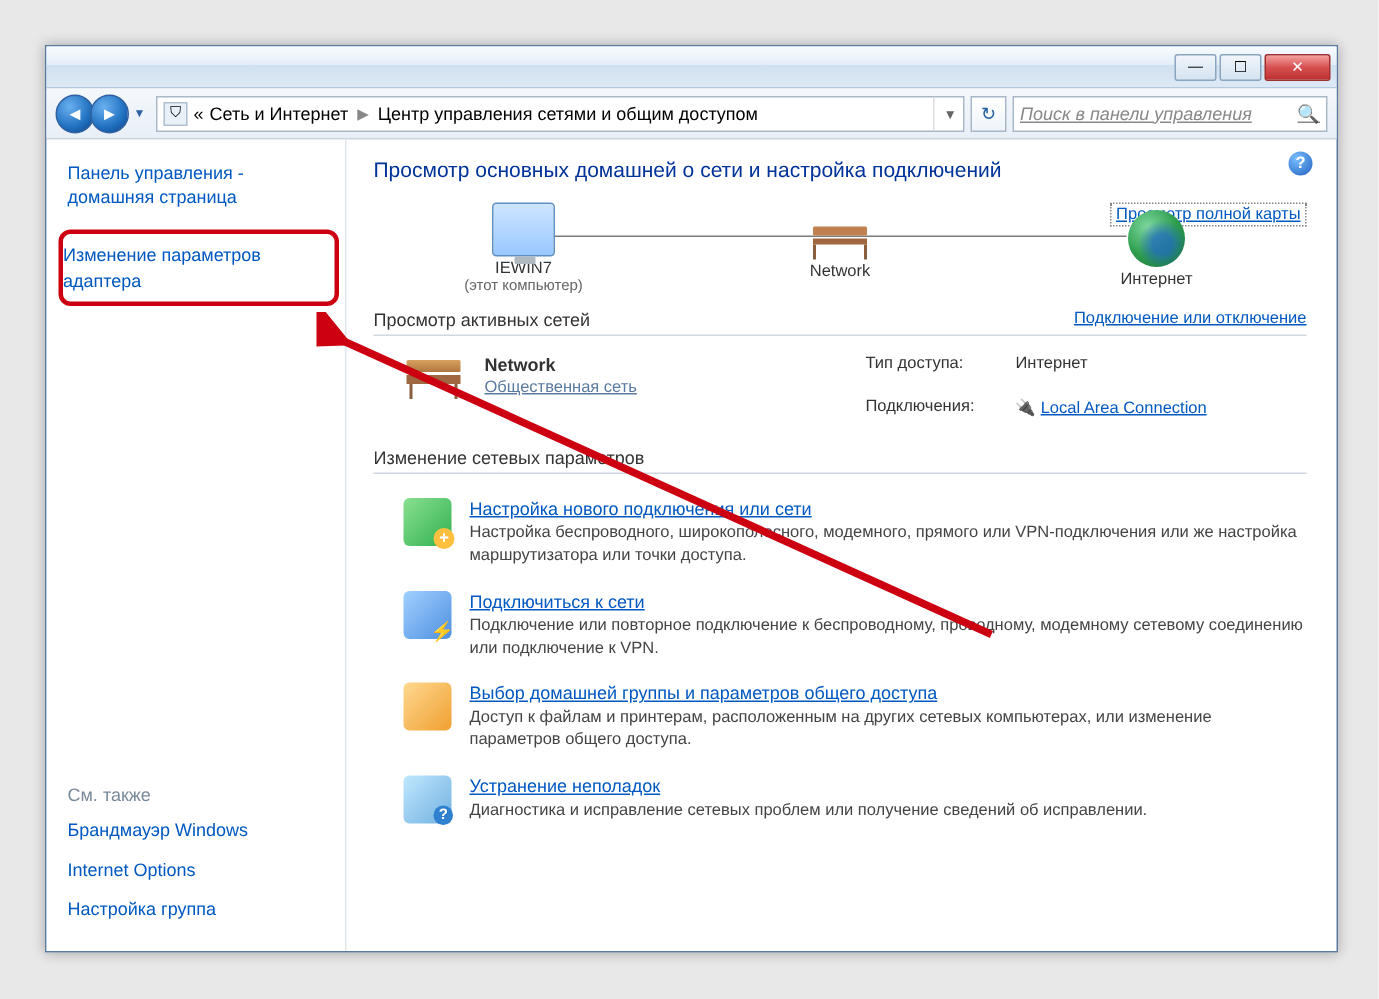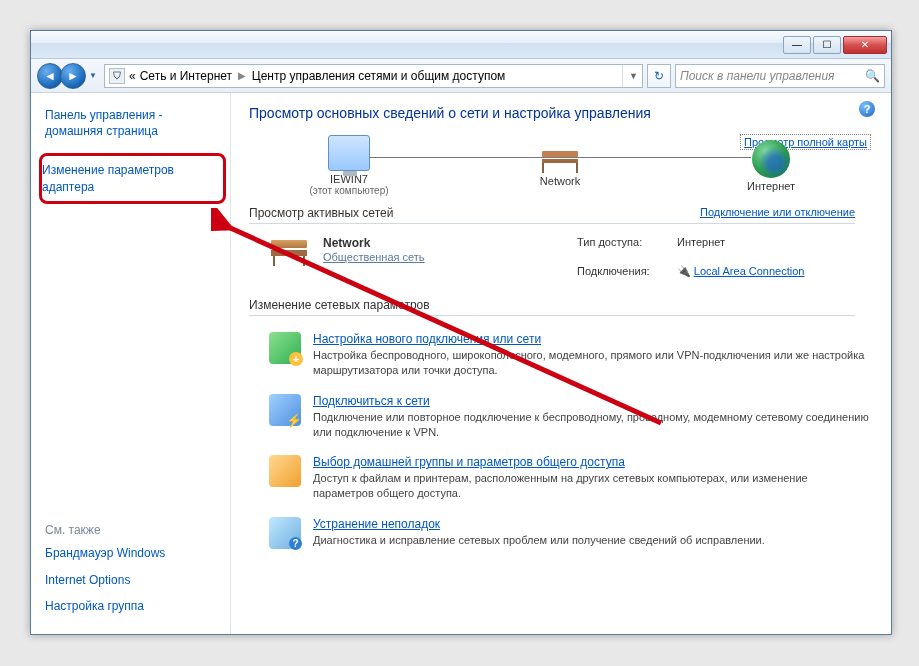--- a/index.html
+++ b/index.html
@@ -35,21 +35,21 @@
 }
 .navbtn.fwd { margin-left:-3px; }
 .navdrop { width:14px; display:flex; align-items:center; justify-content:center; color:#3060a0; font-size:8px;}
 .address-field {
   flex:1; height:24px; background:#fff; border:1px solid #a8b8c8;
   display:flex; align-items:center; padding:0 4px; font-size:12px; gap:4px;
 }
 .address-field .sep { color:#888; font-size:10px; margin:0 2px; }
 .address-field .addr-dd { margin-left:auto; font-size:9px; color:#666; padding-left:6px; border-left:1px solid #ddd; height:100%; display:flex; align-items:center; width:16px; justify-content:center;}
 .refresh-btn { width:24px; height:24px; border:1px solid #a8b8c8; background:linear-gradient(#fff,#eef4fa); display:flex; align-items:center; justify-content:center; font-size:12px; color:#2060a0;}
-.search-field { width:210px; height:24px; border:1px solid #a8b8c8; background:#fff; display:flex; align-items:center; padding:0 4px; font-size:12px; color:#888; font-style:italic;}
+.search-field { width:210px; height:24px; border:1px solid #a8b8c8; background:#fff; display:flex; align-items:center; padding:0 4px; font-size:12px; color:#888; font-style:italic;text-decoration:underline;}
 .search-field .sicon { margin-left:auto; font-style:normal; color:#555; font-size:12px;}
 .content-area { flex:1; display:flex; overflow:hidden; position:relative;}
 .sidebar {
   width: 200px; background:#fff; border-right:1px solid #e0e5ea;
   padding: 14px 10px 10px 14px; font-size:12px; display:flex; flex-direction:column;
 }
 .sidebar a { color:#0058c0; text-decoration:none; display:block; line-height:1.35; }
 .side-link { margin-bottom:10px; }
 .highlighted {
   border:3px solid #cc0010; border-radius:8px; padding:6px 0; margin:4px -6px 10px -6px;
@@ -58,21 +58,21 @@
 .main { flex:1; padding:12px 20px 12px 18px; overflow:auto; font-size:12px; color:#333; position:relative;}
 .help-icon { position:absolute; top:8px; right:16px; width:16px; height:16px; border-radius:50%; background:radial-gradient(circle at 35% 30%,#7ac0ff,#2060c0); color:#fff; font-size:11px; font-weight:bold; display:flex; align-items:center; justify-content:center;}
 .page-title { color:#003399; font-size:14px; font-weight:normal; margin-bottom:14px;}
 .netmap { display:flex; justify-content:space-between; align-items:center; padding:0 30px; margin-bottom:4px; position:relative;}
 .netmap-item { text-align:center; font-size:11px; width:140px;}
 .netmap-item .lbl { margin-top:2px; }
 .netmap-item .sub { color:#666; font-size:10px;}
 .netmap-line { position:absolute; top:22px; left:120px; right:120px; height:0; border-top:1px solid #7a7a7a; z-index:0;}
 .fullmap { position:absolute; top:0; right:0; }
 .fullmap a { color:#0058c0; font-size:11px; border:1px dotted #888; padding:1px 3px;}
-.section-hdr { display:flex; justify-content:space-between; border-bottom:1px solid #d0d8e0; padding-bottom:3px; margin:10px 16px 8px 0; font-size:12px;}
+.section-hdr { display:flex; justify-content:space-between; border-bottom:1px solid #d0d8e0; padding-bottom:3px; margin:10px 0 8px 0; font-size:12px;}
 .section-hdr .right-link { color:#0058c0; font-size:11px;}
 .active-net { display:flex; gap:14px; padding:4px 0 10px 20px;}
 .active-net-info { flex:0 0 240px;}
 .active-net-info .name { font-weight:bold; font-size:12px;}
 .active-net-info .type { color:#5a7aa0; font-size:11px;}
 .active-net-details { flex:1; font-size:11px; display:grid; grid-template-columns:100px auto; row-gap:17px; }
 .active-net-details .val a { color:#0058c0; }
 .task-list { margin-top:8px; }
 .task { display:flex; gap:12px; padding:8px 0 8px 20px; }
 .task-icon { width:32px; height:32px; flex-shrink:0; display:flex; align-items:center; justify-content:center;}
@@ -147,21 +147,21 @@
       <div class="side-link">
           <a href="#">Internet Options</a>
         </div>
       <div class="side-link">
           <a href="#">Настройка группа</a>
         </div>
     </div>
 
     <div class="main">
       <div class="help-icon">?</div>
-      <div class="page-title">Просмотр основных сведений о сети и настройка управления</div>
+      <div class="page-title">Просмотр основных домашней о сети и настройка подключений</div>
 
       <div class="fullmap-wrap">
         <div class="fullmap"><a href="#">Просмотр полной карты</a></div>
         <div class="netmap">
           <div class="netmap-line"></div>
           <div class="netmap-item">
             <div class="icon-pc"></div>
             <div class="lbl">IEWIN7</div>
             <div class="sub">(этот компьютер)</div>
           </div>

